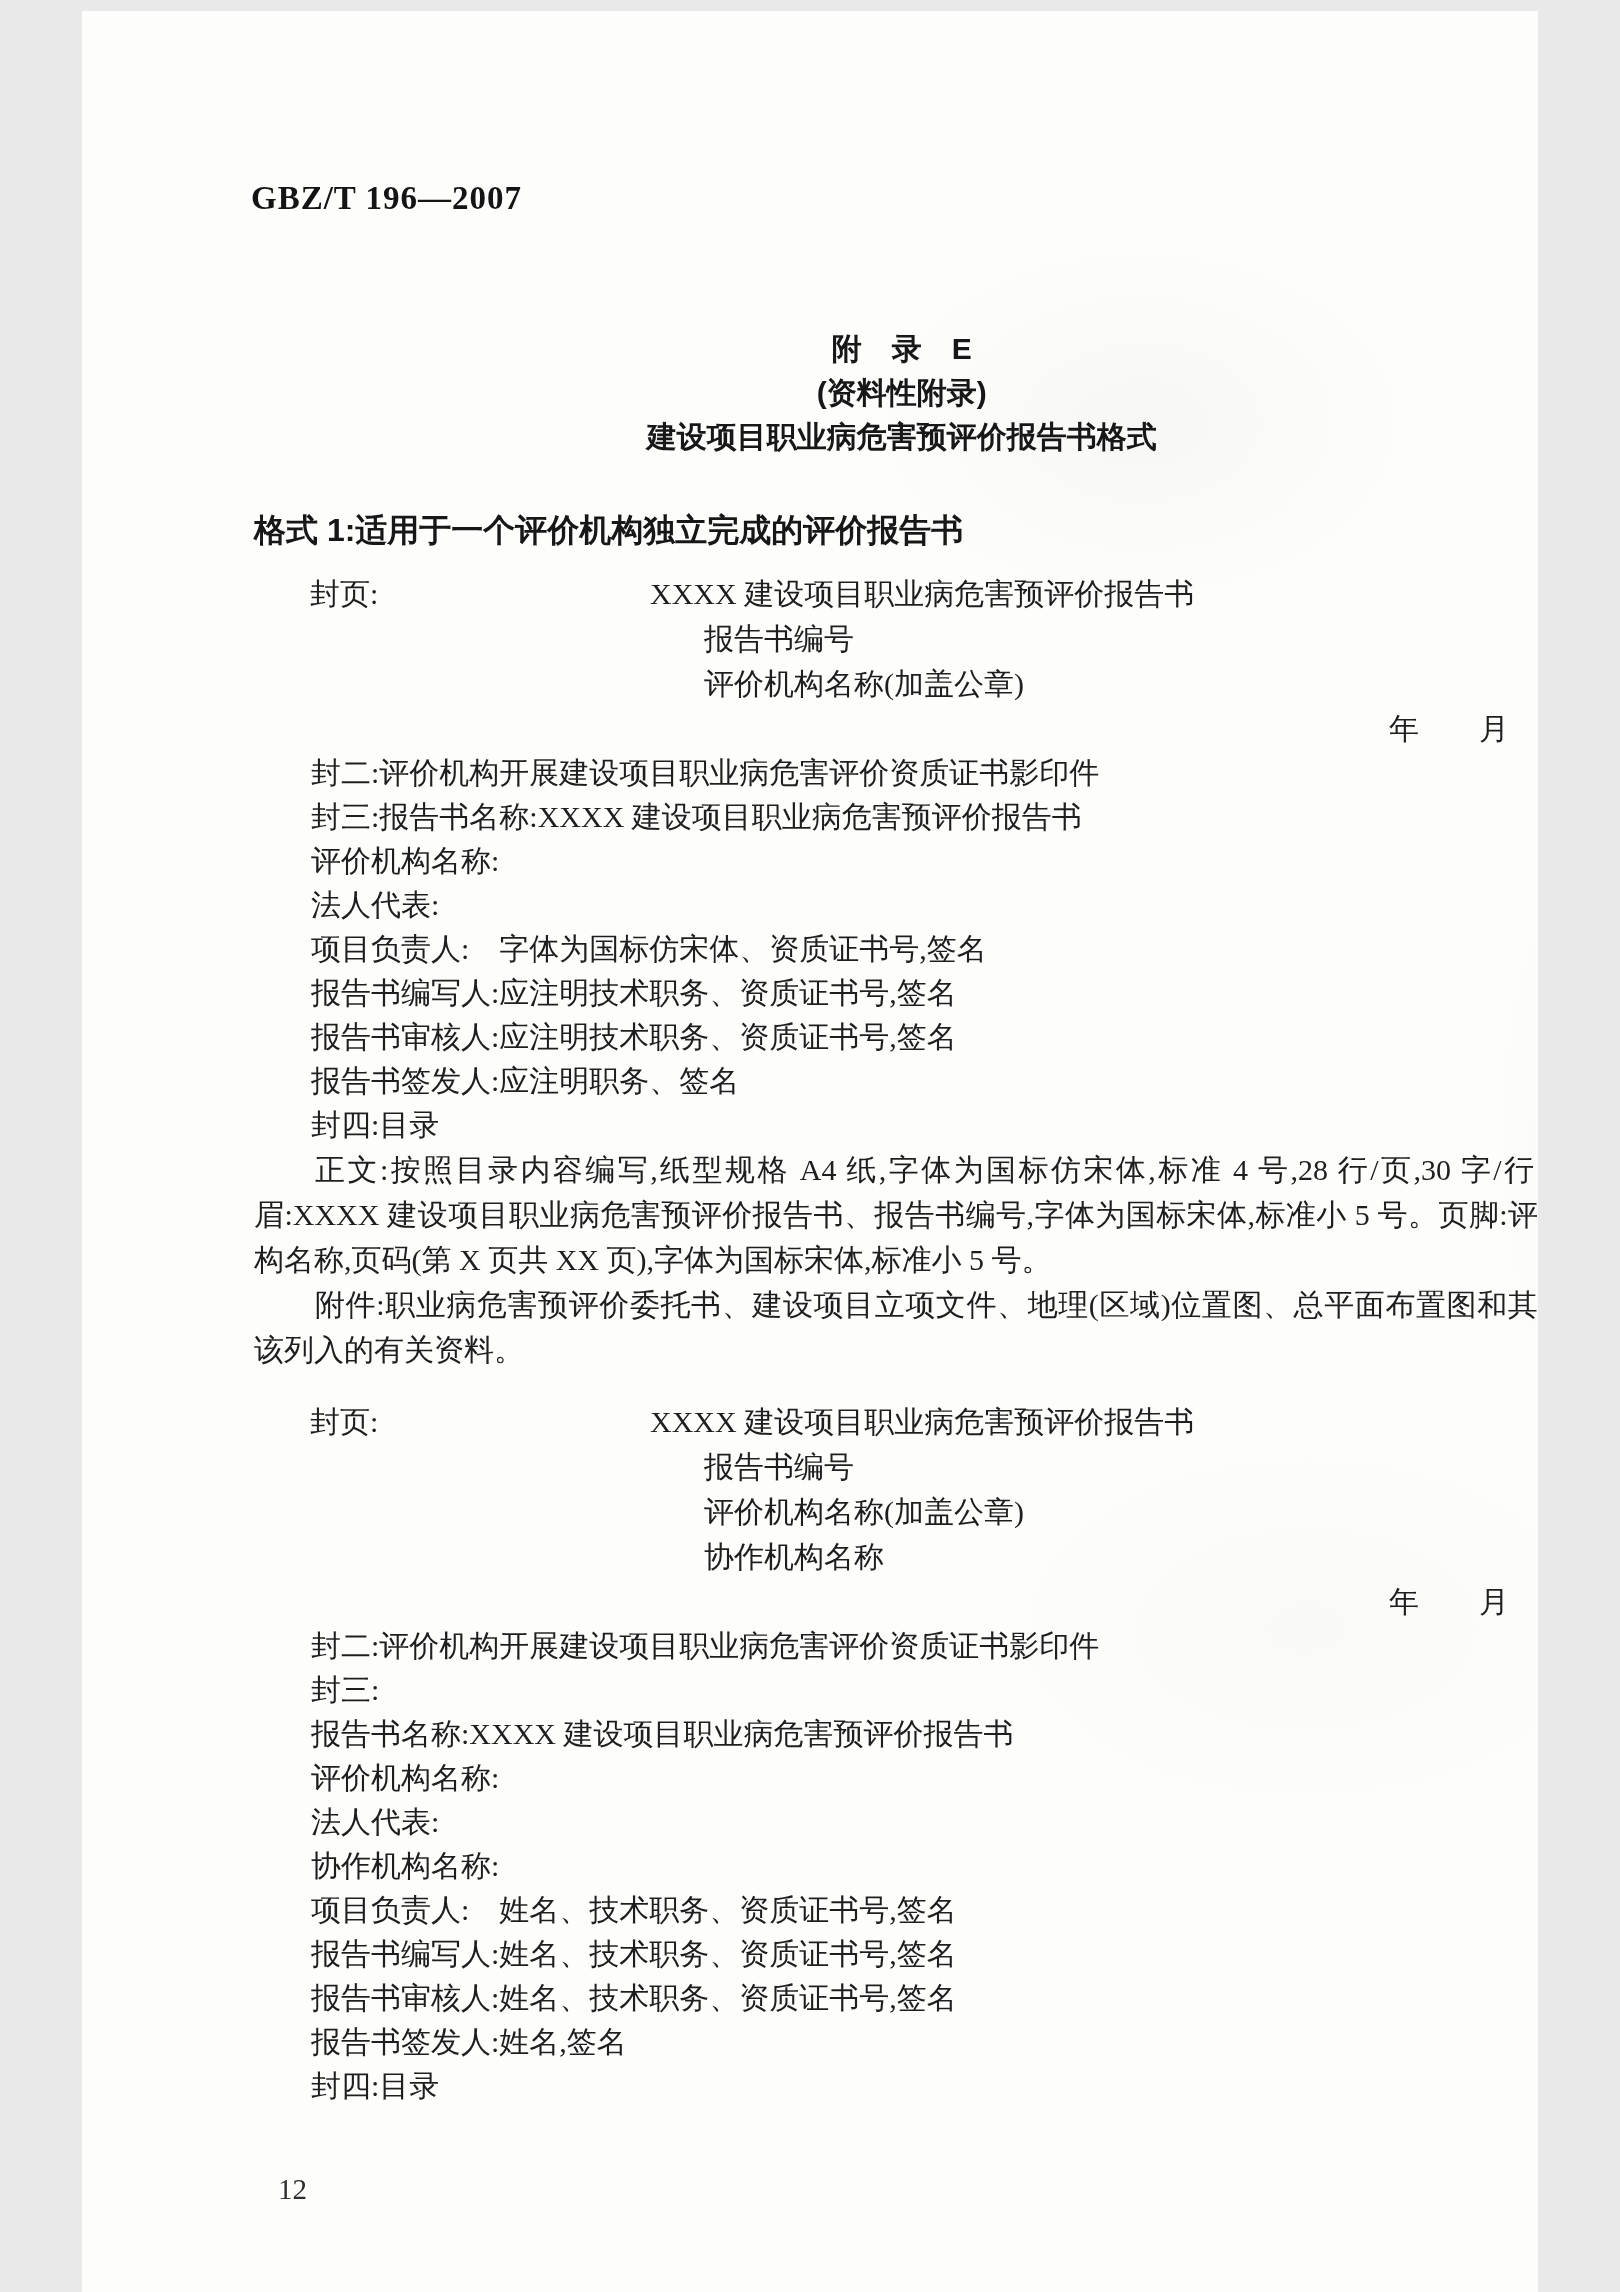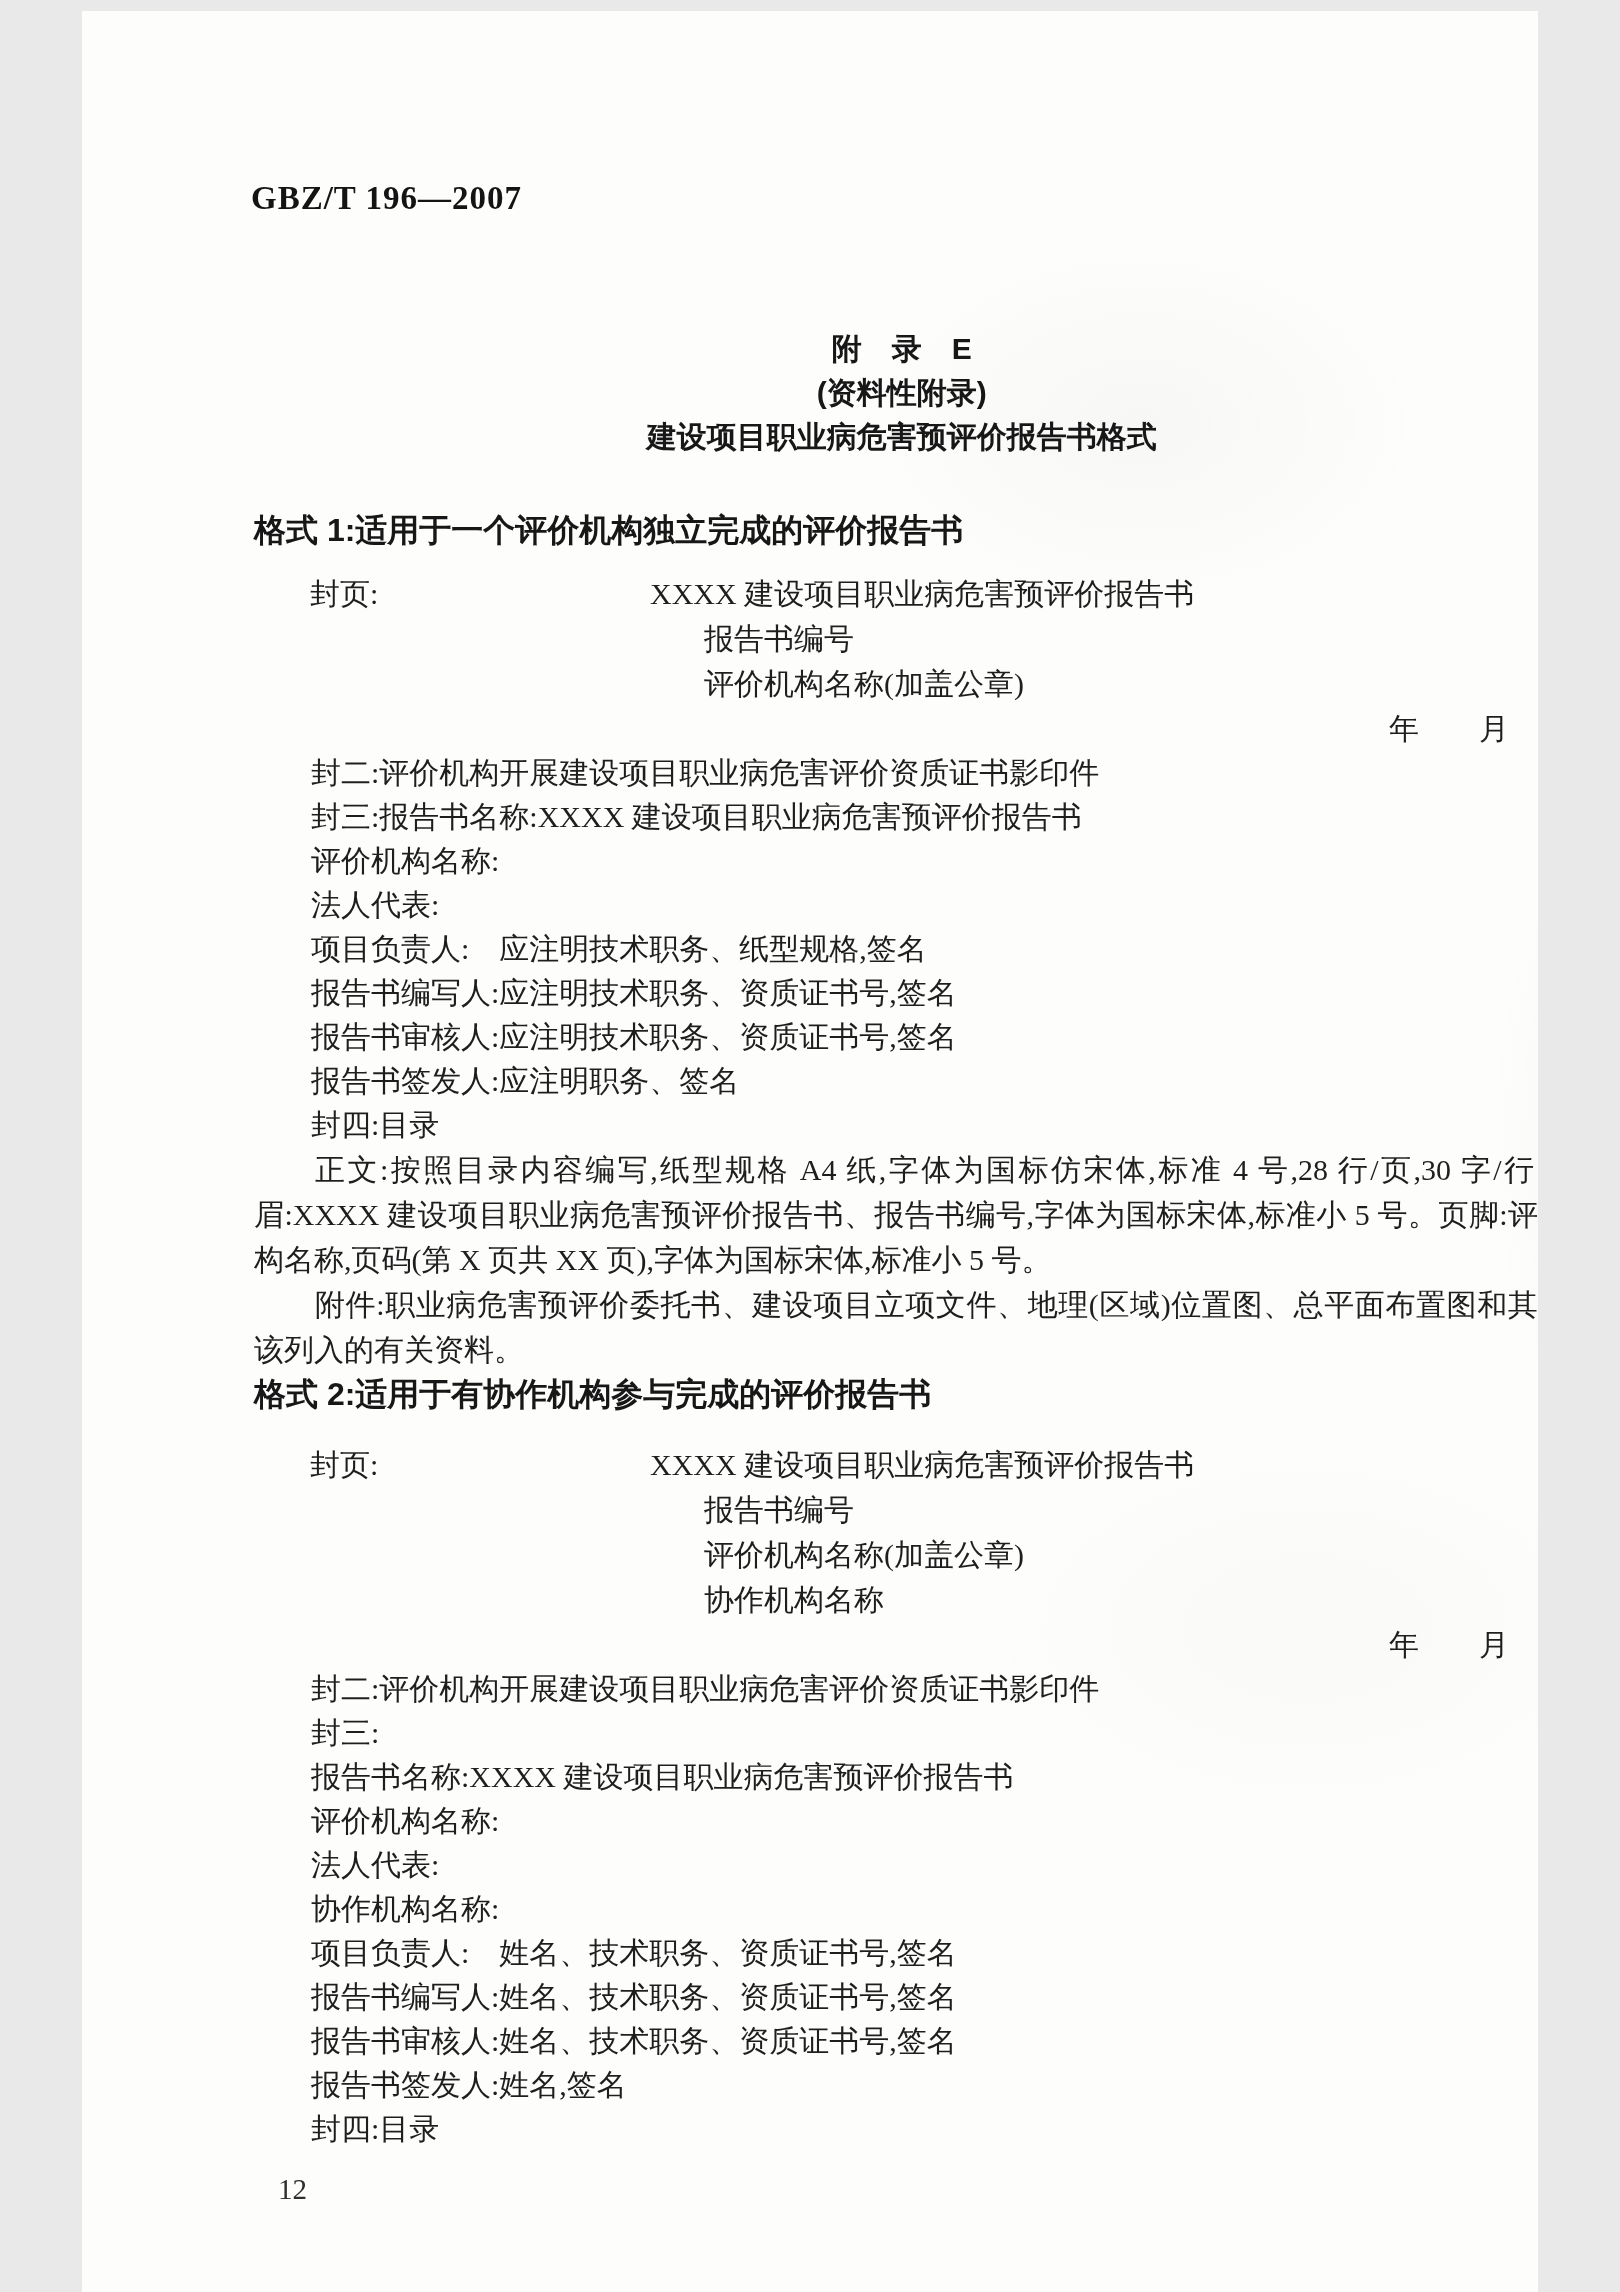--- a/index.html
+++ b/index.html
@@ -84,32 +84,31 @@
         <div class="cover-line ind">报告书编号</div>
         <div class="cover-line ind">评价机构名称(加盖公章)</div>
         <div class="cover-line date">年　　月　　日</div>
       </div>
     </div>
 
     <div class="ln">封二:评价机构开展建设项目职业病危害评价资质证书影印件</div>
     <div class="ln">封三:报告书名称:XXXX 建设项目职业病危害预评价报告书</div>
     <div class="ln">评价机构名称:</div>
     <div class="ln">法人代表:</div>
-    <div class="ln">项目负责人:　应注明技术职务、纸型规格,签名</div>
+    <div class="ln">项目负责人:　字体为国标仿宋体、资质证书号,签名</div>
     <div class="ln">报告书编写人:应注明技术职务、资质证书号,签名</div>
     <div class="ln">报告书审核人:应注明技术职务、资质证书号,签名</div>
     <div class="ln">报告书签发人:应注明职务、签名</div>
     <div class="ln">封四:目录</div>
 
     <p class="para">正文:按照目录内容编写,纸型规格 A4 纸,字体为国标仿宋体,标准 4 号,28 行/页,30 字/行。页眉:XXXX 建设项目职业病危害预评价报告书、报告书编号,字体为国标宋体,标准小 5 号。页脚:评价机构名称,页码(第 X 页共 XX 页),字体为国标宋体,标准小 5 号。</p>
     <p class="para">附件:职业病危害预评价委托书、建设项目立项文件、地理(区域)位置图、总平面布置图和其他应该列入的有关资料。</p>
   </div>
 
   <div class="fmt fmt-2">
-    <div class="fmt-heading">格式 2:适用于有协作机构参与完成的评价报告书</div>
 
     <div class="cover wide-gap">
       <span class="cover-label">封页:</span>
       <div class="cover-lines">
         <div class="cover-line">XXXX 建设项目职业病危害预评价报告书</div>
         <div class="cover-line ind">报告书编号</div>
         <div class="cover-line ind">评价机构名称(加盖公章)</div>
         <div class="cover-line ind">协作机构名称</div>
         <div class="cover-line date">年　　月　　日</div>
       </div>

